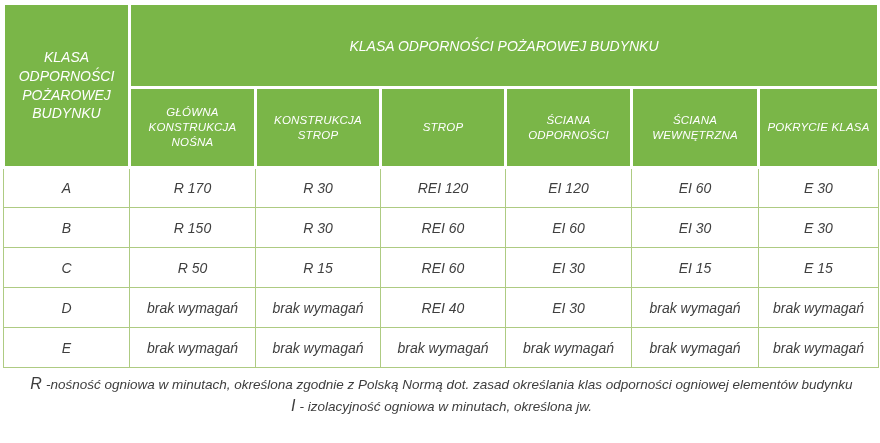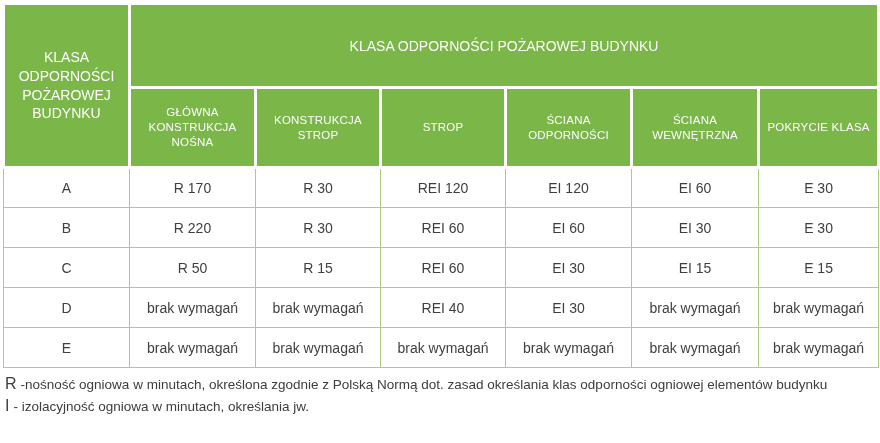--- a/index.html
+++ b/index.html
@@ -14,20 +14,21 @@
     padding: 0;
     background: #ffffff;
     font-family: "Liberation Sans", "DejaVu Sans", sans-serif;
   }
   .page {
     width: 880px;
     height: 443px;
     background: #ffffff;
     padding: 2px 2px 4px 2px;
     overflow: hidden;
+    font-style: italic;
   }
   table.fire-table {
     border-collapse: collapse;
     table-layout: fixed;
     width: 875px;
   }
   table.fire-table th {
     background: var(--green);
     color: #ffffff;
     font-weight: normal;
@@ -71,20 +72,21 @@
     font-size: 11.5px;
   }
   .legend {
     margin-top: 5px;
     padding-left: 3px;
     color: #3d3d3d;
   }
   .legend-line {
     line-height: 21px;
     white-space: nowrap;
+    text-align: center;
   }
   .legend-sym {
     font-size: 16px;
     margin-right: 4px;
   }
   .legend-txt {
     font-size: 13.5px;
   }
 </style>
 </head>
@@ -120,21 +122,21 @@
         <td class="row-label">A</td>
         <td class="val">R 170</td>
         <td class="val">R 30</td>
         <td class="val strop">REI 120</td>
         <td class="val">EI 120</td>
         <td class="val">EI 60</td>
         <td class="val">E 30</td>
       </tr>
       <tr>
         <td class="row-label">B</td>
-        <td class="val">R 220</td>
+        <td class="val">R 150</td>
         <td class="val">R 30</td>
         <td class="val strop">REI 60</td>
         <td class="val">EI 60</td>
         <td class="val">EI 30</td>
         <td class="val">E 30</td>
       </tr>
       <tr>
         <td class="row-label">C</td>
         <td class="val">R 50</td>
         <td class="val">R 15</td>
@@ -162,17 +164,17 @@
         <td class="val small">brak wymagań</td>
       </tr>
     </tbody>
   </table>
 
   <div class="legend">
     <div class="legend-line">
       <span class="legend-sym">R</span><span class="legend-txt">-nośność ogniowa w minutach, określona zgodnie z Polską Normą dot. zasad określania klas odporności ogniowej elementów budynku</span>
     </div>
     <div class="legend-line">
-      <span class="legend-sym">I</span><span class="legend-txt">- izolacyjność ogniowa w minutach, określania jw.</span>
+      <span class="legend-sym">I</span><span class="legend-txt">- izolacyjność ogniowa w minutach, określona jw.</span>
     </div>
   </div>
 
 </div>
 
 </body></html>

